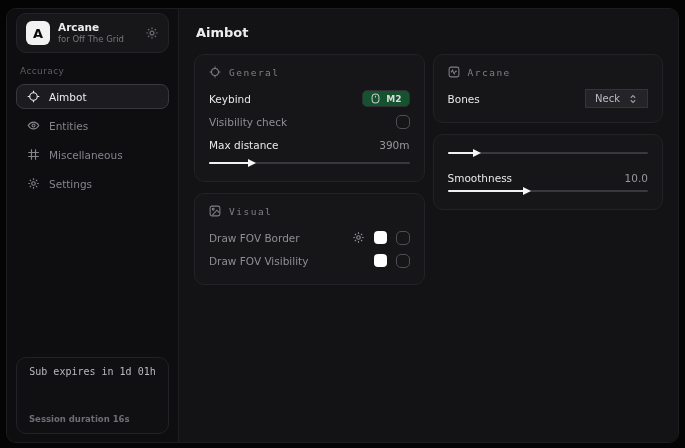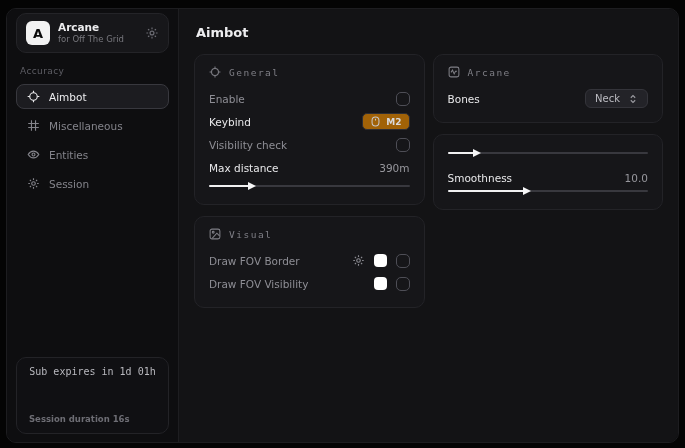--- a/index.html
+++ b/index.html
@@ -43,26 +43,26 @@
   .card-head { display:flex; align-items:center; gap:8px; color:#7f7f86;
                font-family:"DejaVu Sans Mono","Liberation Mono",monospace;
                font-size:9.5px; letter-spacing:1.5px; margin-bottom:9px; }
   .card-head .hicon { display:flex; color:#7f7f86; }
   .row { display:flex; align-items:center; justify-content:space-between; height:23px; }
   .lbl { font-size:10.5px; color:#8e8e95; }
   .lbl.strong { color:#e8e8ea; font-weight:500; }
   .val { font-size:10.5px; color:#97979d; }
   .checkbox { width:14px; height:14px; border:1.5px solid #4e4e56; border-radius:5px;
               background:transparent; cursor:pointer; }
-  .keybadge { display:flex; align-items:flex-end; gap:5px; background:#a16207;
+  .keybadge { display:flex; align-items:flex-end; gap:5px; background:#14532d;
               border:1px solid #2e2e34; border-radius:5px; padding:2px 7px;
               color:#d9d9dc; font-size:9px; font-weight:bold; cursor:pointer; }
   .keybadge .kicon { display:flex; color:#c7c7cc; }
   .select-btn { display:flex; align-items:center; gap:8px; background:#232328;
-                border:1px solid #34343a; border-radius:6px; padding:3px 9px;
+                border:1px solid #34343a; border-radius:0; padding:3px 9px;
                 color:#bcbcc2; font-size:10px; cursor:pointer; }
   .select-btn .sicon { display:flex; color:#9a9aa0; }
   .slider { position:relative; height:8px; margin:3px 0 2px 0; cursor:pointer; }
   .slider .track { position:absolute; left:0; right:0; top:3px; height:2px;
                    background:#38383e; border-radius:2px; }
   .slider .fill { position:absolute; left:0; top:3px; height:2px; background:#f1f1f2;
                   border-radius:2px; }
   .slider .fill::after { content:""; position:absolute; right:-7px; top:-3px;
                   width:0; height:0; border-left:8px solid #f6f6f7;
                   border-top:4px solid transparent; border-bottom:4px solid transparent; }
@@ -101,44 +101,44 @@
           <circle cx="8" cy="8" r="4.6"></circle>
           <path d="M8 0.8v2.6M8 12.6v2.6M0.8 8h2.6M12.6 8h2.6"></path>
         </svg>
       </span>
       <span>Aimbot</span>
     </div>
 
     <div class="nav-item">
       <span class="nicon">
         <svg width="13" height="13" viewBox="0 0 16 16" fill="none" stroke="currentColor" stroke-width="1.4">
-          <path d="M5.5 1.5v13M10.5 1.5v13M1.5 5.5h13M1.5 10.5h13"></path>
-        </svg>
-      </span>
-      <span>Miscellaneous</span>
-    </div>
-
-    <div class="nav-item">
-      <span class="nicon">
-        <svg width="13" height="13" viewBox="0 0 16 16" fill="none" stroke="currentColor" stroke-width="1.4">
           <path d="M1.5 8s2.4-4.2 6.5-4.2S14.5 8 14.5 8s-2.4 4.2-6.5 4.2S1.5 8 1.5 8z"></path>
           <circle cx="8" cy="8" r="1.8"></circle>
         </svg>
       </span>
       <span>Entities</span>
     </div>
 
     <div class="nav-item">
       <span class="nicon">
         <svg width="13" height="13" viewBox="0 0 16 16" fill="none" stroke="currentColor" stroke-width="1.4">
+          <path d="M5.5 1.5v13M10.5 1.5v13M1.5 5.5h13M1.5 10.5h13"></path>
+        </svg>
+      </span>
+      <span>Miscellaneous</span>
+    </div>
+
+    <div class="nav-item">
+      <span class="nicon">
+        <svg width="13" height="13" viewBox="0 0 16 16" fill="none" stroke="currentColor" stroke-width="1.4">
           <circle cx="8" cy="8" r="2.2"></circle>
           <path d="M8 1.6v2M8 12.4v2M1.6 8h2M12.4 8h2M3.5 3.5l1.4 1.4M11.1 11.1l1.4 1.4M12.5 3.5l-1.4 1.4M4.9 11.1l-1.4 1.4"></path>
         </svg>
       </span>
-      <span>Session</span>
+      <span>Settings</span>
     </div>
 
     <div class="sidebar-footer">
       <div class="foot-line1">Sub expires in 1d 01h</div>
       <div class="foot-line2">Session duration 16s</div>
     </div>
   </div>
 
   <div class="main">
     <div class="page-title">Aimbot</div>
@@ -151,24 +151,20 @@
           <div class="card-head">
             <span class="hicon">
               <svg width="12" height="12" viewBox="0 0 16 16" fill="none" stroke="currentColor" stroke-width="1.4">
                 <circle cx="8" cy="8" r="4.6"></circle>
                 <path d="M8 0.8v2.6M8 12.6v2.6M0.8 8h2.6M12.6 8h2.6"></path>
               </svg>
             </span>
             <span>General</span>
           </div>
 
-          <div class="row">
-            <span class="lbl">Enable</span>
-            <span class="checkbox"></span>
-          </div>
 
           <div class="row">
             <span class="lbl strong">Keybind</span>
             <span class="keybadge">
               <span class="kicon">
                 <svg width="11" height="11" viewBox="0 0 16 16" fill="none" stroke="currentColor" stroke-width="1.5">
                   <rect x="3" y="1.5" width="10" height="13" rx="5"></rect>
                   <path d="M8 4v2.5"></path>
                 </svg>
               </span>

